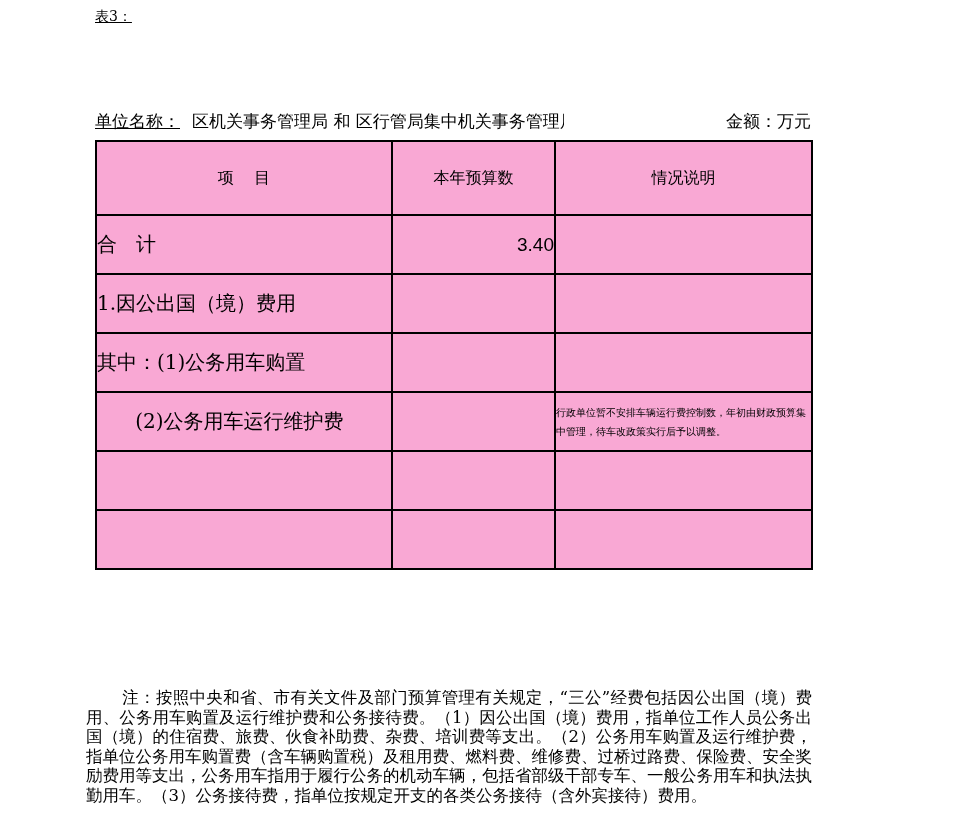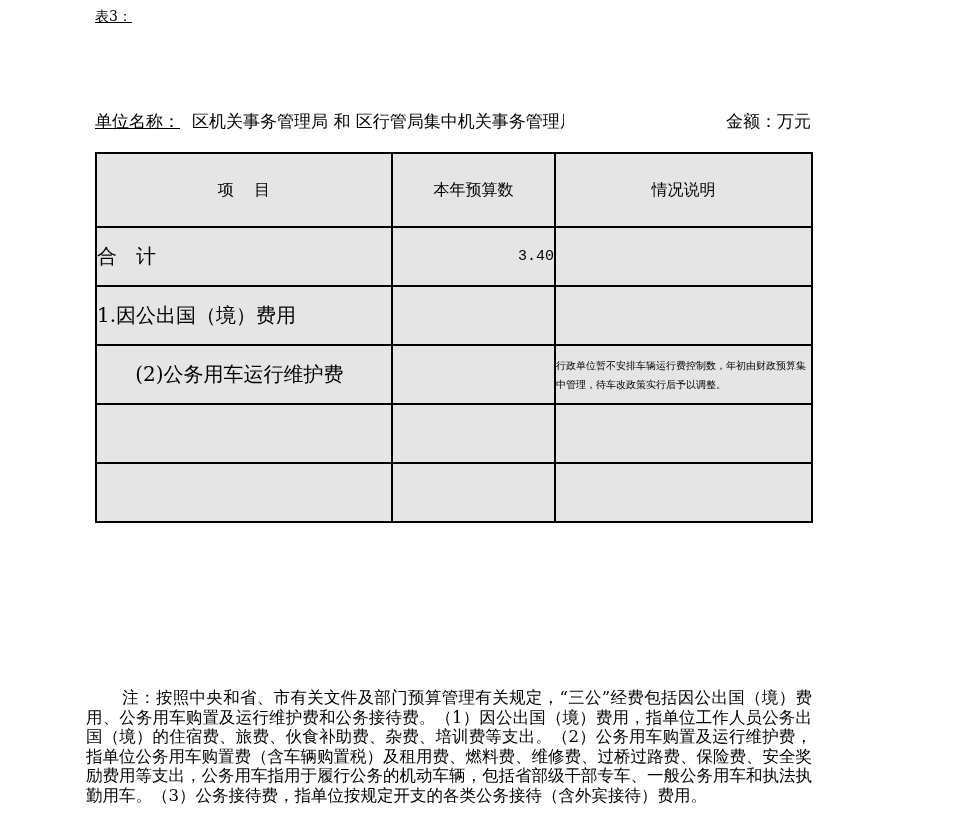--- a/index.html
+++ b/index.html
@@ -55,22 +55,21 @@
     overflow: hidden;
     white-space: nowrap;
   }
   .amount-unit { white-space: pre; text-align: right; }
   table.budget-table {
     position: absolute;
     left: 95px; top: 140px;
     width: 716px;
     border-collapse: collapse;
     table-layout: fixed;
-    background: #e5e5e5;
-    margin-top: 12px;
+    background: #f9a8d4;
   }
   table.budget-table th,
   table.budget-table td {
     border: 2px solid #000000;
     padding: 0;
     overflow: hidden;
     vertical-align: middle;
   }
   table.budget-table thead tr { height: 74px; }
   table.budget-table tbody tr { height: 59px; }
@@ -81,23 +80,23 @@
     white-space: pre;
   }
   td.cell-item {
     text-align: left;
     font-size: 20px;
     padding-left: 2px;
     white-space: pre-wrap;
   }
   td.cell-budget {
     text-align: right;
-    font-size: 15px;
+    font-size: 19px;
     padding-right: 2px;
-    font-family: Liberation Mono, monospace;
+    font-family: Liberation Sans, sans-serif;
   }
   td.cell-note {
     text-align: left;
     font-size: 10px;
     line-height: 19px;
     padding: 1px 2px 1px 2px;
   }
   .footnote {
     position: absolute;
     left: 86px; top: 688px;
@@ -143,20 +142,25 @@
         <td class="cell-item">合   计</td>
         <td class="cell-budget">3.40</td>
         <td class="cell-note"></td>
       </tr>
       <tr>
         <td class="cell-item">1.因公出国（境）费用</td>
         <td class="cell-budget"></td>
         <td class="cell-note"></td>
       </tr>
       <tr>
+        <td class="cell-item">其中：(1)公务用车购置</td>
+        <td class="cell-budget"></td>
+        <td class="cell-note"></td>
+      </tr>
+      <tr>
         <td class="cell-item">      (2)公务用车运行维护费</td>
         <td class="cell-budget"></td>
         <td class="cell-note">行政单位暂不安排车辆运行费控制数，年初由财政预算集中管理，待车改政策实行后予以调整。</td>
       </tr>
       <tr>
         <td class="cell-item"></td>
         <td class="cell-budget"></td>
         <td class="cell-note"></td>
       </tr>
       <tr>

